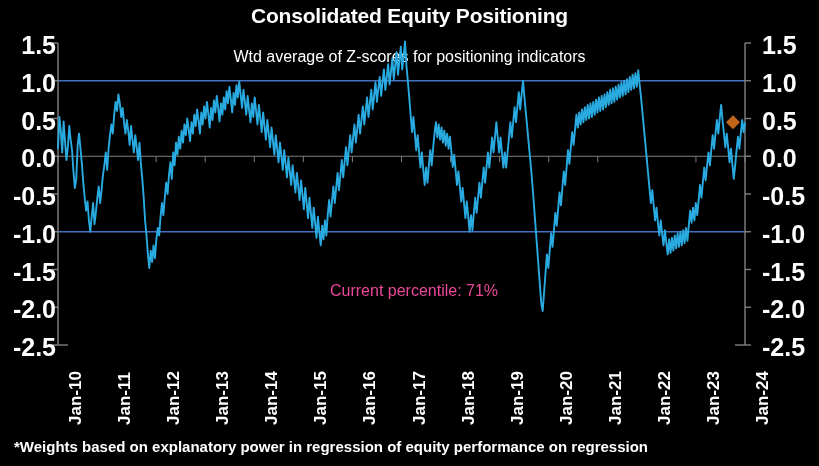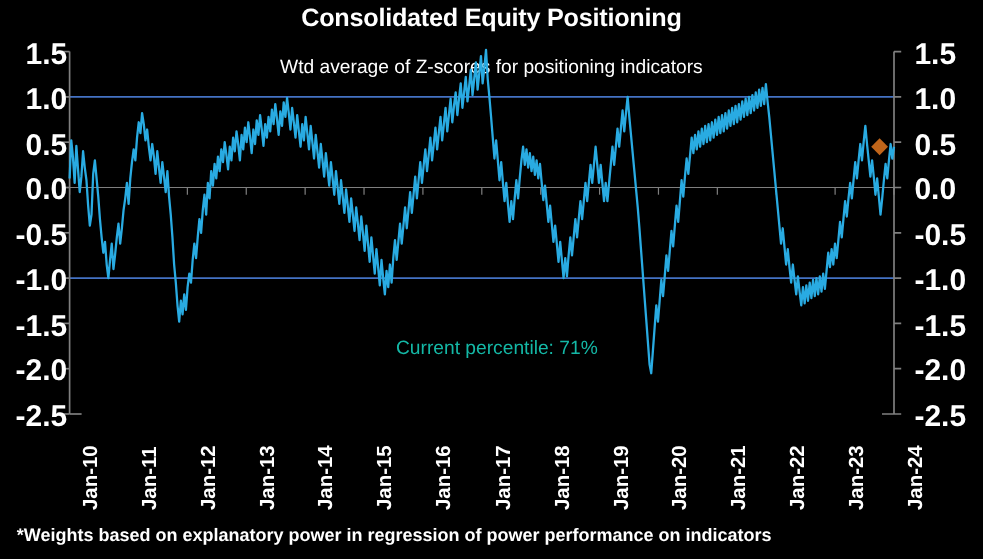--- a/index.html
+++ b/index.html
@@ -5,21 +5,21 @@
   html,body{margin:0;padding:0;background:#000;}
   body{width:819px;height:466px;overflow:hidden;
        font-family:"Liberation Sans","DejaVu Sans",sans-serif;}
   #root{position:relative;width:819px;height:408px;background:#000;}
 
   .ttl{position:absolute;left:0;right:0;top:4px;text-align:center;
        color:#ffffff;font-size:21px;font-weight:bold;letter-spacing:-0.2px;}
   .sub{position:absolute;left:0;right:0;top:48px;text-align:center;
        color:#ffffff;font-size:16px;font-weight:normal;}
 
-  .note{position:absolute;left:330px;top:282px;color:#14b8a6;
+  .note{position:absolute;left:330px;top:282px;color:#ec4899;
         font-size:16px;white-space:nowrap;}
 
   .foot{position:absolute;left:14px;top:438px;color:#ffffff;
         font-size:15px;font-weight:bold;white-space:nowrap;}
 
   .ytick{position:absolute;color:#ffffff;font-size:25px;font-weight:bold;
          line-height:1;white-space:nowrap;}
   .ytick.l{right:763px;text-align:right;}
   .ytick.r{left:762px;text-align:left;}
 
@@ -77,21 +77,21 @@
       <line x1="52" y1="307.25" x2="58" y2="307.25" stroke="#808080" stroke-width="1.4"></line>
       <line x1="745" y1="307.25" x2="751" y2="307.25" stroke="#808080" stroke-width="1.4"></line>
       <line x1="52" y1="345" x2="58" y2="345" stroke="#808080" stroke-width="1.4"></line>
       <line x1="745" y1="345" x2="751" y2="345" stroke="#808080" stroke-width="1.4"></line>
       <path d="M58.00 148.70 L59.40 116.99 L60.81 131.33 L62.21 152.47 L63.62 121.52 L65.02 141.15 L66.43 160.03 L67.83 147.19 L69.24 126.05 L70.64 139.64 L72.05 150.21 L73.45 171.35 L74.86 187.96 L76.26 178.90 L77.67 144.93 L79.07 133.60 L80.48 148.70 L81.88 163.80 L83.29 182.68 L84.69 197.77 L86.10 210.61 L87.50 201.55 L88.91 220.43 L90.31 231.75 L91.72 216.65 L93.12 203.06 L94.53 224.20 L95.93 212.12 L97.34 197.77 L98.74 186.45 L100.15 203.06 L101.55 190.22 L102.96 175.13 L104.36 165.31 L105.77 152.47 L107.17 169.84 L108.58 148.70 L109.98 135.11 L111.39 124.54 L112.79 133.60 L114.20 114.72 L115.60 101.89 L117.01 110.95 L118.41 94.34 L119.82 103.40 L121.22 116.99 L122.63 107.93 L124.03 122.28 L125.44 133.60 L126.84 120.01 L128.25 130.58 L129.65 144.93 L131.06 126.05 L132.46 139.64 L133.87 152.47 L135.27 135.11 L136.67 147.19 L138.08 160.03 L139.48 142.66 L140.89 163.80 L142.29 178.90 L143.70 197.77 L145.10 220.43 L146.51 235.52 L147.91 254.40 L149.32 267.99 L150.72 250.63 L152.13 261.95 L153.53 245.34 L154.94 258.18 L156.34 239.30 L157.75 227.98 L159.15 235.52 L160.56 216.65 L161.96 203.06 L163.37 215.14 L164.77 197.77 L166.18 182.68 L167.58 194.00 L168.99 175.13 L170.39 162.29 L171.80 178.90 L173.20 152.47 L174.61 165.31 L176.01 142.66 L177.42 154.74 L178.82 136.62 L180.23 148.70 L181.63 130.58 L183.04 142.66 L184.44 124.54 L185.85 135.11 L187.25 118.50 L188.66 129.07 L190.06 141.15 L191.47 122.28 L192.87 133.60 L194.28 114.72 L195.68 126.05 L197.09 109.44 L198.49 120.01 L199.90 133.60 L201.30 112.46 L202.71 124.54 L204.11 106.42 L205.52 118.50 L206.92 101.89 L208.33 113.97 L209.73 127.56 L211.13 107.93 L212.54 120.01 L213.94 100.38 L215.35 112.46 L216.75 95.85 L218.16 107.93 L219.56 121.52 L220.97 103.40 L222.37 114.72 L223.78 97.36 L225.18 109.44 L226.59 91.32 L227.99 103.40 L229.40 86.79 L230.80 98.87 L232.21 112.46 L233.61 92.83 L235.02 104.91 L236.42 85.28 L237.83 97.36 L239.23 81.50 L240.64 94.34 L242.04 107.93 L243.45 89.81 L244.85 101.89 L246.26 114.72 L247.66 95.85 L249.07 109.44 L250.47 122.28 L251.88 103.40 L253.28 116.99 L254.69 97.36 L256.09 110.95 L257.50 124.54 L258.90 104.91 L260.31 118.50 L261.71 132.09 L263.12 112.46 L264.52 126.05 L265.93 139.64 L267.33 120.01 L268.74 133.60 L270.14 147.19 L271.55 127.56 L272.95 141.15 L274.36 154.74 L275.76 135.11 L277.17 148.70 L278.57 162.29 L279.98 142.66 L281.38 156.25 L282.79 169.84 L284.19 150.21 L285.60 163.80 L287.00 177.39 L288.40 157.76 L289.81 171.35 L291.21 184.94 L292.62 165.31 L294.02 178.90 L295.43 192.49 L296.83 172.86 L298.24 186.45 L299.64 200.04 L301.05 180.41 L302.45 194.00 L303.86 209.10 L305.26 187.96 L306.67 203.06 L308.07 218.16 L309.48 197.77 L310.88 212.88 L312.29 227.98 L313.69 207.59 L315.10 222.69 L316.50 237.79 L317.91 216.65 L319.31 231.75 L320.72 245.34 L322.12 225.71 L323.53 239.30 L324.93 220.43 L326.34 235.52 L327.74 215.14 L329.15 200.04 L330.55 216.65 L331.96 201.55 L333.36 186.45 L334.77 203.06 L336.17 187.96 L337.58 172.86 L338.98 190.22 L340.39 175.13 L341.79 160.03 L343.20 177.39 L344.60 162.29 L346.01 147.19 L347.41 165.31 L348.82 150.21 L350.22 135.11 L351.63 152.47 L353.03 138.13 L354.44 124.54 L355.84 142.66 L357.25 129.07 L358.65 114.72 L360.06 133.60 L361.46 120.01 L362.87 106.42 L364.27 124.54 L365.67 110.95 L367.08 97.36 L368.48 116.99 L369.89 103.40 L371.29 89.81 L372.70 109.44 L374.10 95.85 L375.51 82.26 L376.91 101.89 L378.32 88.30 L379.72 76.97 L381.13 95.85 L382.53 82.26 L383.94 69.43 L385.34 89.81 L386.75 76.97 L388.15 64.14 L389.56 84.53 L390.96 71.69 L392.37 58.10 L393.77 79.24 L395.18 65.65 L396.58 52.06 L397.99 74.71 L399.39 61.12 L400.80 46.78 L402.20 69.43 L403.61 56.59 L405.01 41.49 L406.42 65.65 L407.82 80.75 L409.23 97.36 L410.63 114.72 L412.04 132.09 L413.44 116.99 L414.85 133.60 L416.25 150.21 L417.66 135.11 L419.06 151.72 L420.47 167.57 L421.87 152.47 L423.28 169.84 L424.68 184.94 L426.09 167.57 L427.49 182.68 L428.90 165.31 L430.30 150.21 L431.71 165.31 L433.11 148.70 L434.52 133.60 L435.92 122.28 L437.33 137.38 L438.73 124.54 L440.13 139.64 L441.54 127.56 L442.94 142.66 L444.35 130.58 L445.75 145.68 L447.16 133.60 L448.56 148.70 L449.97 136.62 L451.37 151.72 L452.78 166.82 L454.18 154.74 L455.59 169.84 L456.99 184.94 L458.40 171.35 L459.80 186.45 L461.21 201.55 L462.61 187.96 L464.02 203.06 L465.42 218.16 L466.83 201.55 L468.23 216.65 L469.64 231.75 L471.04 215.14 L472.45 230.24 L473.85 212.88 L475.26 197.77 L476.66 212.88 L478.07 197.77 L479.47 182.68 L480.88 197.77 L482.28 182.68 L483.69 167.57 L485.09 182.68 L486.50 167.57 L487.90 152.47 L489.31 167.57 L490.71 152.47 L492.12 137.38 L493.52 152.47 L494.93 137.38 L496.33 122.28 L497.74 137.38 L499.14 152.47 L500.55 137.38 L501.95 152.47 L503.36 167.57 L504.76 152.47 L506.17 167.57 L507.57 152.47 L508.98 137.38 L510.38 122.28 L511.79 137.38 L513.19 122.28 L514.60 107.17 L516.00 122.28 L517.40 107.17 L518.81 92.08 L520.21 109.44 L521.62 94.34 L523.02 80.75 L524.43 97.36 L525.83 112.46 L527.24 127.56 L528.64 142.66 L530.05 157.76 L531.45 172.86 L532.86 190.22 L534.26 209.10 L535.67 227.98 L537.07 246.85 L538.48 265.73 L539.88 284.60 L541.29 303.48 L542.69 311.02 L544.10 292.15 L545.50 273.27 L546.91 254.40 L548.31 267.99 L549.72 250.63 L551.12 233.26 L552.53 246.85 L553.93 230.24 L555.34 212.88 L556.74 225.71 L558.15 209.10 L559.55 192.49 L560.96 205.32 L562.36 187.96 L563.77 171.35 L565.17 184.94 L566.58 167.57 L567.98 150.21 L569.39 163.80 L570.79 147.19 L572.20 132.09 L573.60 144.93 L575.01 129.82 L576.41 114.72 L577.82 127.56 L579.22 112.46 L580.63 124.54 L582.03 109.44 L583.44 122.28 L584.84 107.17 L586.25 120.01 L587.65 104.91 L589.06 118.50 L590.46 103.40 L591.87 116.99 L593.27 101.89 L594.67 114.72 L596.08 99.63 L597.48 112.46 L598.89 97.36 L600.29 110.95 L601.70 95.85 L603.10 109.44 L604.51 94.34 L605.91 107.17 L607.32 92.08 L608.72 104.91 L610.13 89.81 L611.53 103.40 L612.94 88.30 L614.34 101.89 L615.75 86.79 L617.15 99.63 L618.56 84.53 L619.96 97.36 L621.37 82.26 L622.77 95.85 L624.18 80.75 L625.58 94.34 L626.99 79.24 L628.39 92.08 L629.80 76.97 L631.20 89.81 L632.61 74.71 L634.01 88.30 L635.42 73.20 L636.82 86.79 L638.23 70.18 L639.63 84.53 L641.04 97.36 L642.44 112.46 L643.85 127.56 L645.25 142.66 L646.66 157.76 L648.06 172.86 L649.47 187.96 L650.87 203.06 L652.28 190.22 L653.68 205.32 L655.09 220.43 L656.49 207.59 L657.90 222.69 L659.30 235.52 L660.71 220.43 L662.11 233.26 L663.52 245.34 L664.92 230.24 L666.33 243.07 L667.73 254.40 L669.13 239.30 L670.54 252.89 L671.94 237.79 L673.35 250.63 L674.75 235.52 L676.16 248.36 L677.56 233.26 L678.97 246.85 L680.37 231.75 L681.78 245.34 L683.18 230.24 L684.59 243.07 L685.99 227.98 L687.40 240.81 L688.80 225.71 L690.21 210.61 L691.61 222.69 L693.02 207.59 L694.42 220.43 L695.83 203.06 L697.23 215.14 L698.64 200.04 L700.04 184.94 L701.45 197.77 L702.85 182.68 L704.26 167.57 L705.66 180.41 L707.07 165.31 L708.47 152.47 L709.88 165.31 L711.28 150.21 L712.69 135.11 L714.09 148.70 L715.50 133.60 L716.90 120.01 L718.31 133.60 L719.71 118.50 L721.12 104.91 L722.52 120.01 L723.93 133.60 L725.33 147.19 L726.74 133.60 L728.14 147.19 L729.55 162.29 L730.95 148.70 L732.36 163.80 L733.76 178.90 L735.17 165.31 L736.57 150.21 L737.98 136.62 L739.38 148.70 L740.79 133.60 L742.19 120.01 L743.60 132.09 L745.00 122.28 " fill="none" stroke="#29ABE2" stroke-width="1.9" stroke-linejoin="round"></path>
       <polygon points="733 115.275 740 122.275 733 129.275 726 122.275" fill="#C0651A"></polygon>
     </svg>
 
   <div class="note">Current percentile: 71%</div>
 
-  <div class="foot">*Weights based on explanatory power in regression of power performance on indicators</div>
+  <div class="foot">*Weights based on explanatory power in regression of equity performance on regression</div>
 
   <div id="ylabels-left">
       <div class="ytick l" style="top: 33px;">1.5</div>
       <div class="ytick l" style="top: 70.75px;">1.0</div>
       <div class="ytick l" style="top: 108.5px;">0.5</div>
       <div class="ytick l" style="top: 146.25px;">0.0</div>
       <div class="ytick l" style="top: 184px;">-0.5</div>
       <div class="ytick l" style="top: 221.75px;">-1.0</div>
       <div class="ytick l" style="top: 259.5px;">-1.5</div>
       <div class="ytick l" style="top: 297.25px;">-2.0</div>

